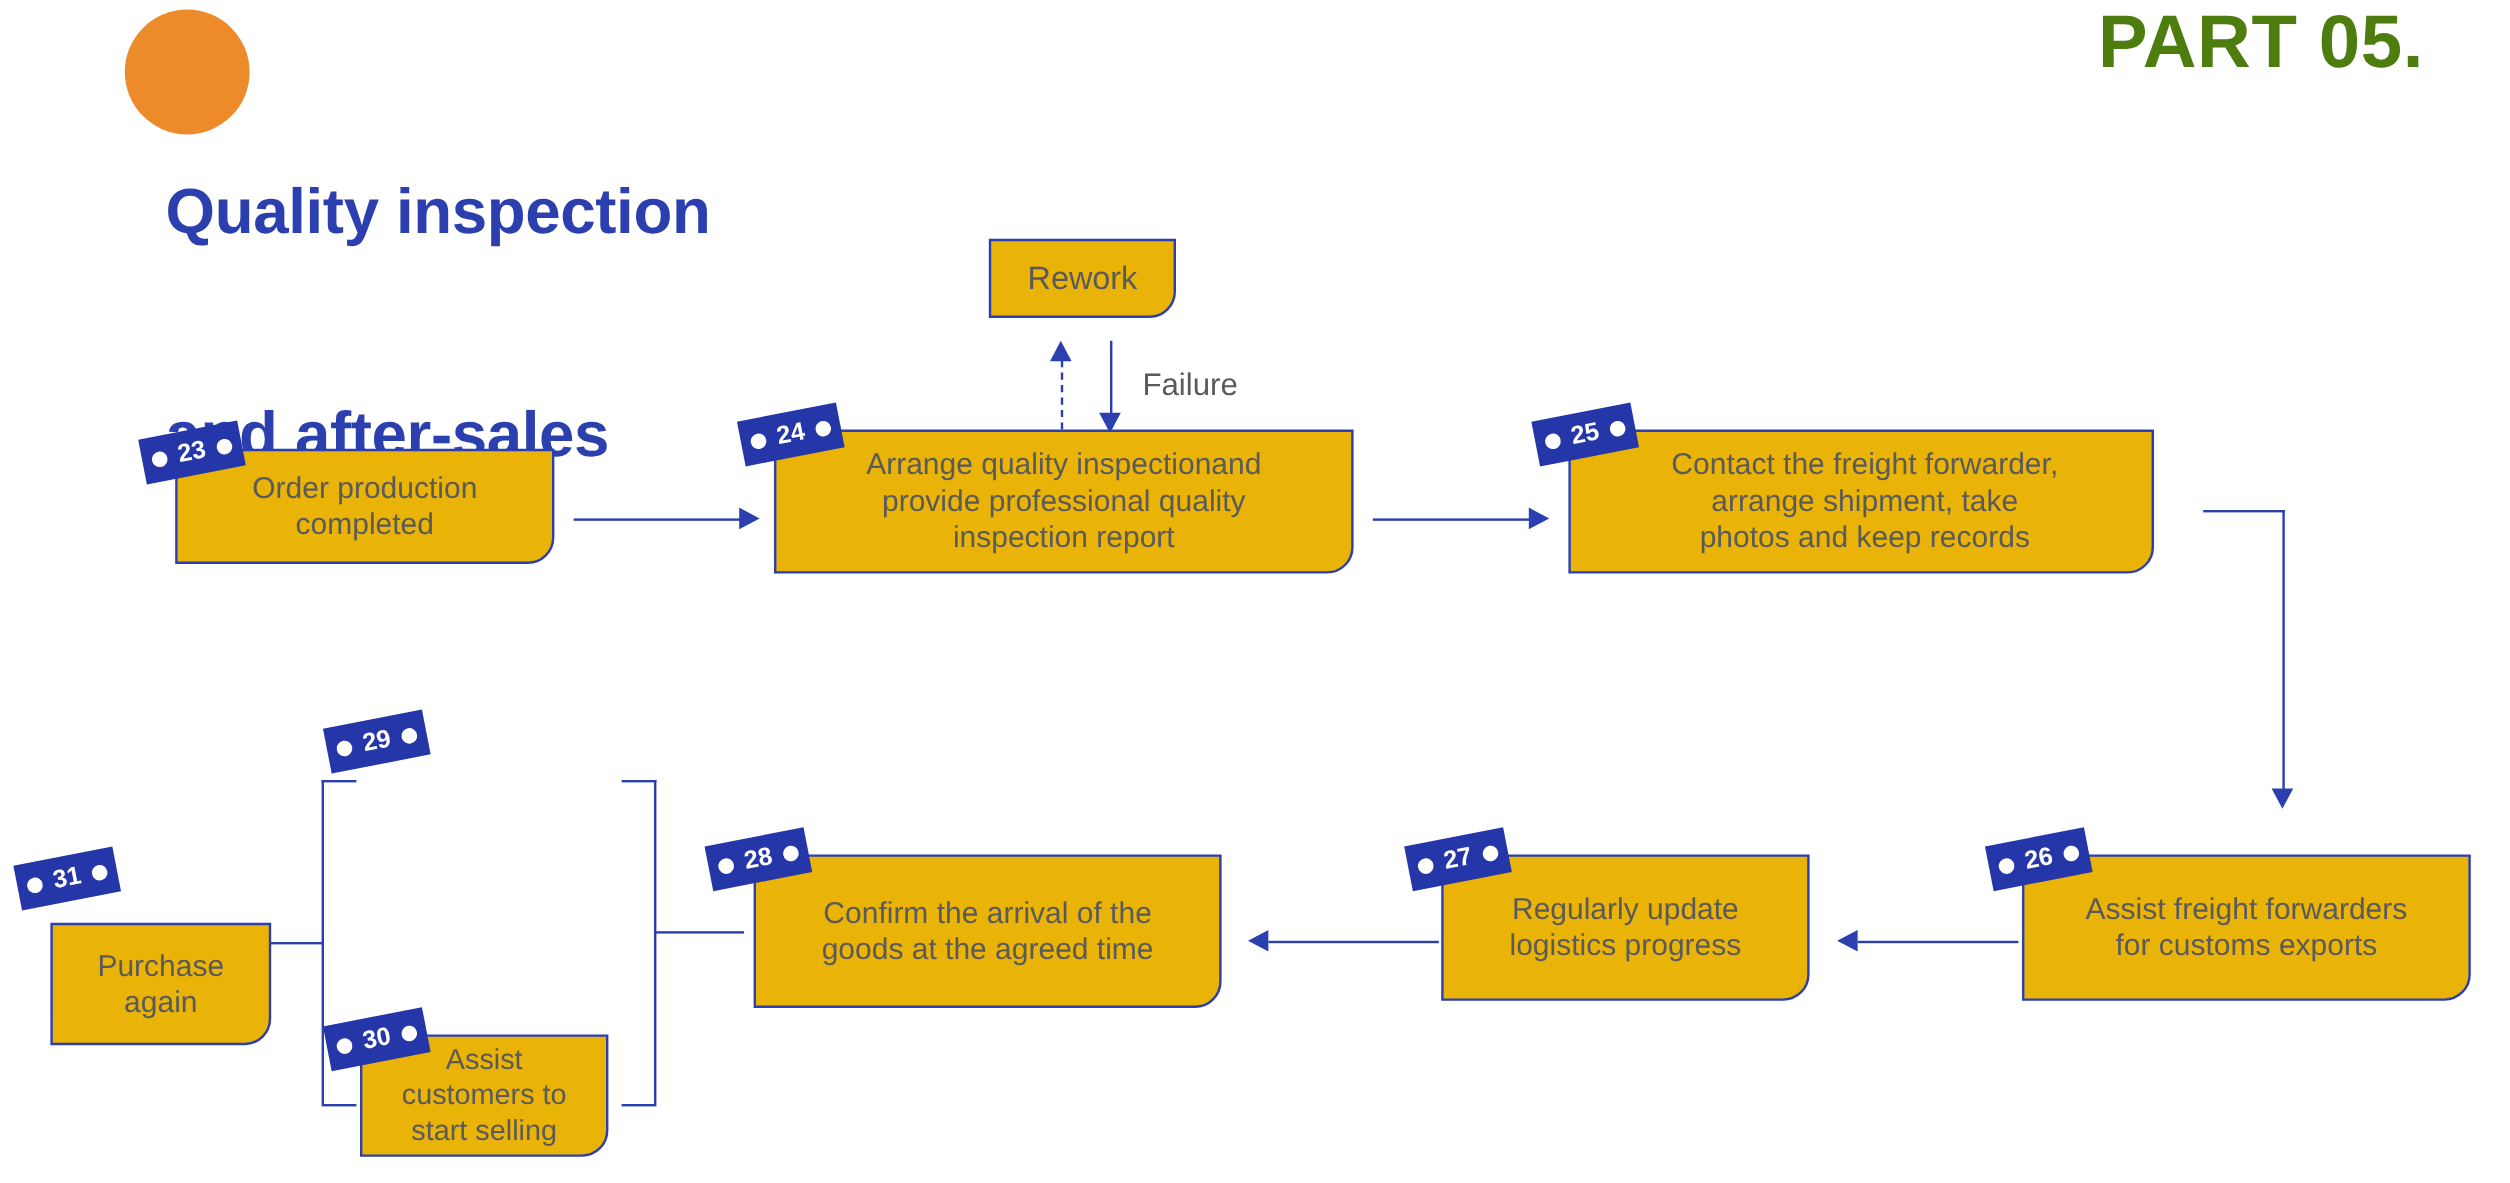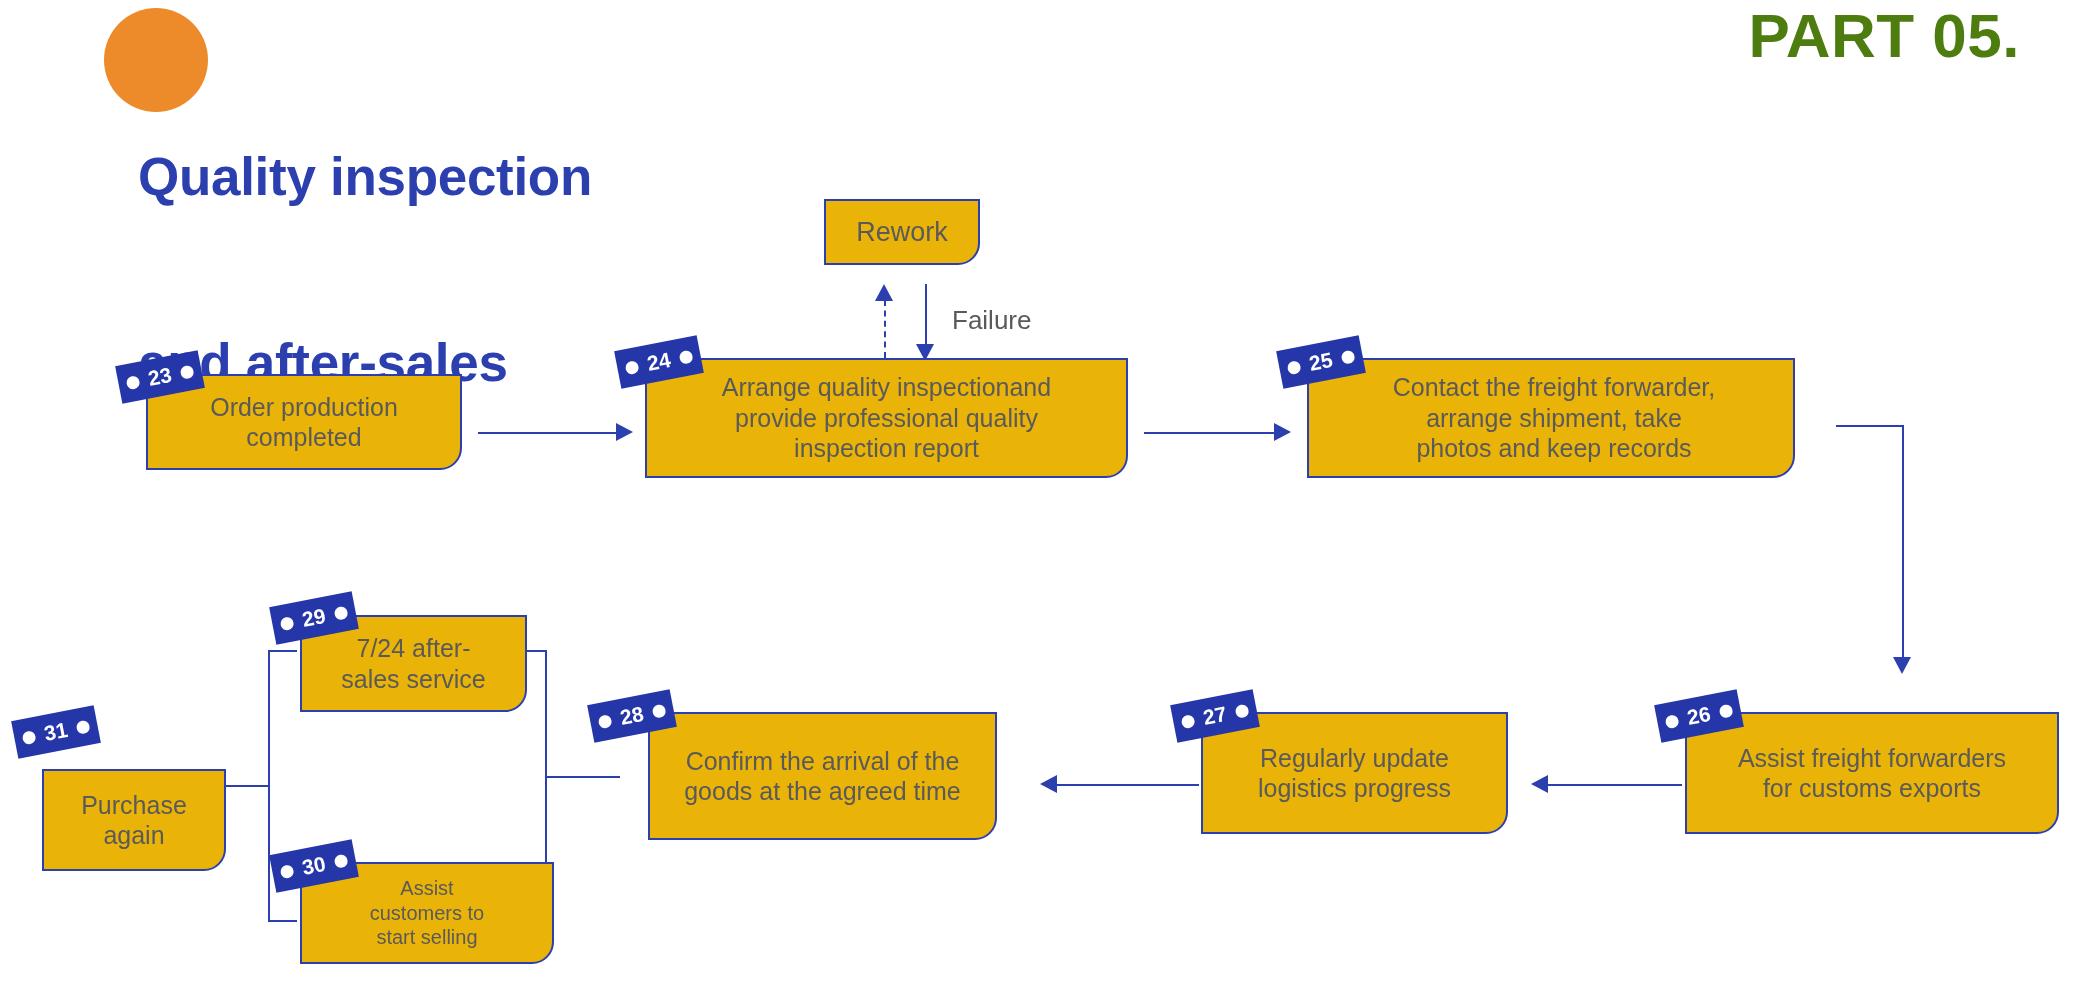--- a/index.html
+++ b/index.html
@@ -236,46 +236,42 @@
   </div>
   <div class="tag" style="left:1173px; top:697px;">
     <span class="hole l"></span>
     <span class="num">27</span>
     <span class="hole r"></span>
   </div>
 
   <div class="hline" style="left:1057px; top:784px; width:142px;"></div>
   <div class="arrow-l" style="left:1040px; top:775px;"></div>
 
-  <div class="node" style="left:648px; top:712px; width:349px; height:128px;">
+  <div class="node" style="left:628px; top:712px; width:390px; height:128px;">
     <span>Confirm the arrival of the
 goods at the agreed time</span>
   </div>
   <div class="tag" style="left:590px; top:697px;">
     <span class="hole l"></span>
     <span class="num">28</span>
     <span class="hole r"></span>
   </div>
 
   <div class="hline" style="left:545px; top:776px; width:75px;"></div>
   <div class="bracket-spine" style="left:545px; top:650px; height:270px;"></div>
   <div class="bracket-cap" style="left:518px; top:650px; width:29px;"></div>
   <div class="bracket-cap" style="left:518px; top:920px; width:29px;"></div>
 
-  <div class="node" style="left:300px; top:615px; width:227px; height:97px;">
-    <span>7/24 after-
-sales service</span>
-  </div>
   <div class="tag" style="left:272px; top:599px;">
     <span class="hole l"></span>
     <span class="num">29</span>
     <span class="hole r"></span>
   </div>
 
-  <div class="node" style="left:300px; top:862px; width:254px; height:102px; font-size:20px;">
+  <div class="node" style="left:300px; top:862px; width:207px; height:102px; font-size:24px;">
     <span>Assist
 customers to
 start selling</span>
   </div>
   <div class="tag" style="left:272px; top:847px;">
     <span class="hole l"></span>
     <span class="num">30</span>
     <span class="hole r"></span>
   </div>
 

